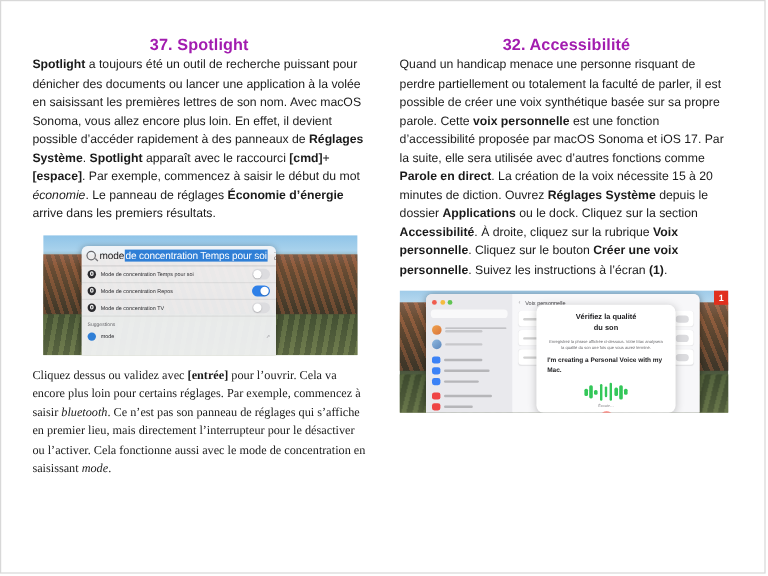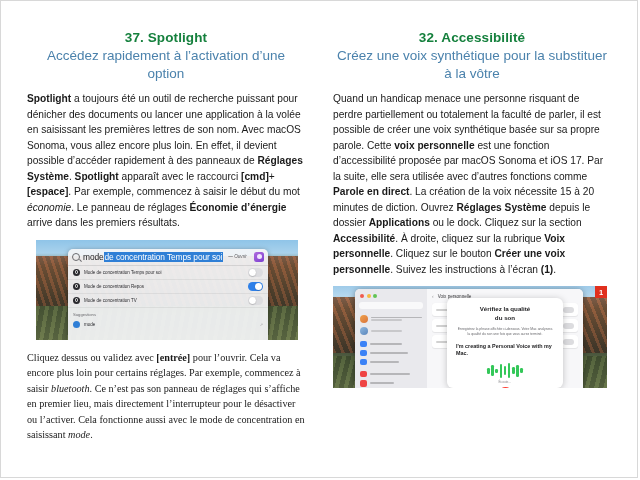--- a/index.html
+++ b/index.html
@@ -27,21 +27,21 @@
     gap: 28px;
     padding: 28px 26px 0 26px;
     box-sizing: border-box;
   }
   .col {
     width: 278px;
     flex: 0 0 278px;
   }
   .col-title {
     text-align: center;
-    color: #15803d;
+    color: #a21caf;
     font-size: 13.5px;
     font-weight: bold;
     line-height: 1.28;
     margin: 0 0 1px 0;
     letter-spacing: 0.1px;
   }
   .col-subtitle {
     text-align: center;
     color: #4b82ac;
     font-size: 13.5px;
@@ -91,21 +91,21 @@
     left: 0; bottom: 0;
     width: 100%; height: 34%;
     background:
       repeating-linear-gradient(100deg, rgba(104,118,72,0.5) 0 4px, rgba(58,70,44,0.5) 4px 9px),
       linear-gradient(180deg, rgba(76,90,56,0.9), rgba(116,128,82,0.9));
   }
   .spotlight-panel {
     position: absolute;
     left: 32px;
     top: 9px;
-    width: 200px;
+    width: 162px;
     bottom: 0;
     background: rgba(244,245,247,0.93);
     border-radius: 5px 5px 0 0;
     box-shadow: 0 1px 5px rgba(0,0,0,0.35);
     overflow: hidden;
     font-size: 4.4px;
   }
   .sp-searchrow {
     display: flex;
     align-items: center;
@@ -416,21 +416,20 @@
   }
 </style>
 </head>
 <body>
 
 <div class="page">
   <div class="columns">
 
     <div class="col">
       <div class="col-title">37. Spotlight</div>
-      <div class="col-subtitle">Accédez rapidement à l’activation d’une option</div>
       <div class="body-text gap-after-text"><b>Spotlight</b> a toujours été un outil de recherche puissant pour dénicher des documents ou lancer une application à la volée en saisissant les premières lettres de son nom. Avec macOS Sonoma, vous allez encore plus loin. En effet, il devient possible d’accéder rapidement à des panneaux de <b>Réglages Système</b>. <b>Spotlight</b> apparaît avec le raccourci <b>[cmd]</b>+<b>[espace]</b>. Par exemple, commencez à saisir le début du mot <i>économie</i>. Le panneau de réglages <b>Économie d’énergie</b> arrive dans les premiers résultats.</div>
 
       <div class="figure">
         <div class="desert-bg"></div>
         <div class="spotlight-panel">
           <div class="sp-searchrow">
             <span class="sp-mag"></span>
             <span class="sp-query"><span>mode</span><span class="sp-sel">de concentration Temps pour soi</span></span>
             <span class="sp-open">— Ouvrir</span>
             <span class="sp-appicon"></span>
@@ -465,21 +464,20 @@
             <span class="sp-sugg-right">↗</span>
           </div>
         </div>
       </div>
 
       <div class="body-text gap-before-text">Cliquez dessus ou validez avec <b>[entrée]</b> pour l’ouvrir. Cela va encore plus loin pour certains réglages. Par exemple, commencez à saisir <i>bluetooth</i>. Ce n’est pas son panneau de réglages qui s’affiche en premier lieu, mais directement l’interrupteur pour le désactiver ou l’activer. Cela fonctionne aussi avec le mode de concentration en saisissant <i>mode</i>.</div>
     </div>
 
     <div class="col">
       <div class="col-title">32. Accessibilité</div>
-      <div class="col-subtitle">Créez une voix synthétique pour la substituer à la vôtre</div>
       <div class="body-text gap-after-text">Quand un handicap menace une personne risquant de perdre partiellement ou totalement la faculté de parler, il est possible de créer une voix synthétique basée sur sa propre parole. Cette <b>voix personnelle</b> est une fonction d’accessibilité proposée par macOS Sonoma et iOS 17. Par la suite, elle sera utilisée avec d’autres fonctions comme <b>Parole en direct</b>. La création de la voix nécessite 15 à 20 minutes de diction. Ouvrez <b>Réglages Système</b> depuis le dossier <b>Applications</b> ou le dock. Cliquez sur la section <b>Accessibilité</b>. À droite, cliquez sur la rubrique <b>Voix personnelle</b>.  Cliquez sur le bouton <b>Créer une voix personnelle</b>. Suivez les instructions à l’écran <b>(1)</b>.</div>
 
       <div class="figure2">
         <div class="desert2"></div>
         <div class="settings-win">
           <div class="sw-sidebar">
             <div class="sw-traffic">
               <span class="sw-dot r"></span>
               <span class="sw-dot y"></span>
               <span class="sw-dot g"></span>

